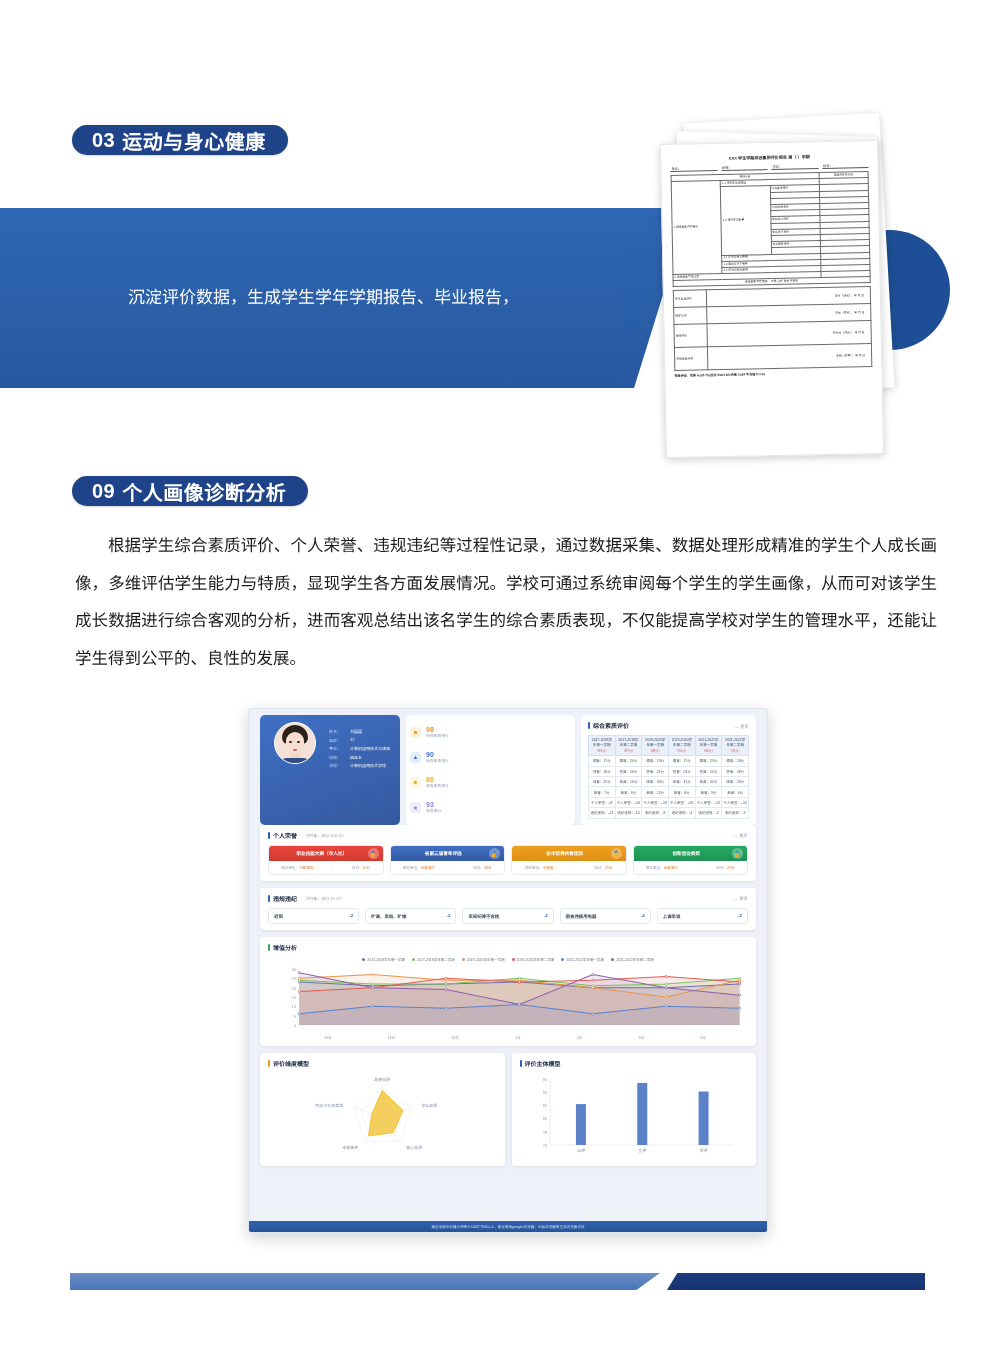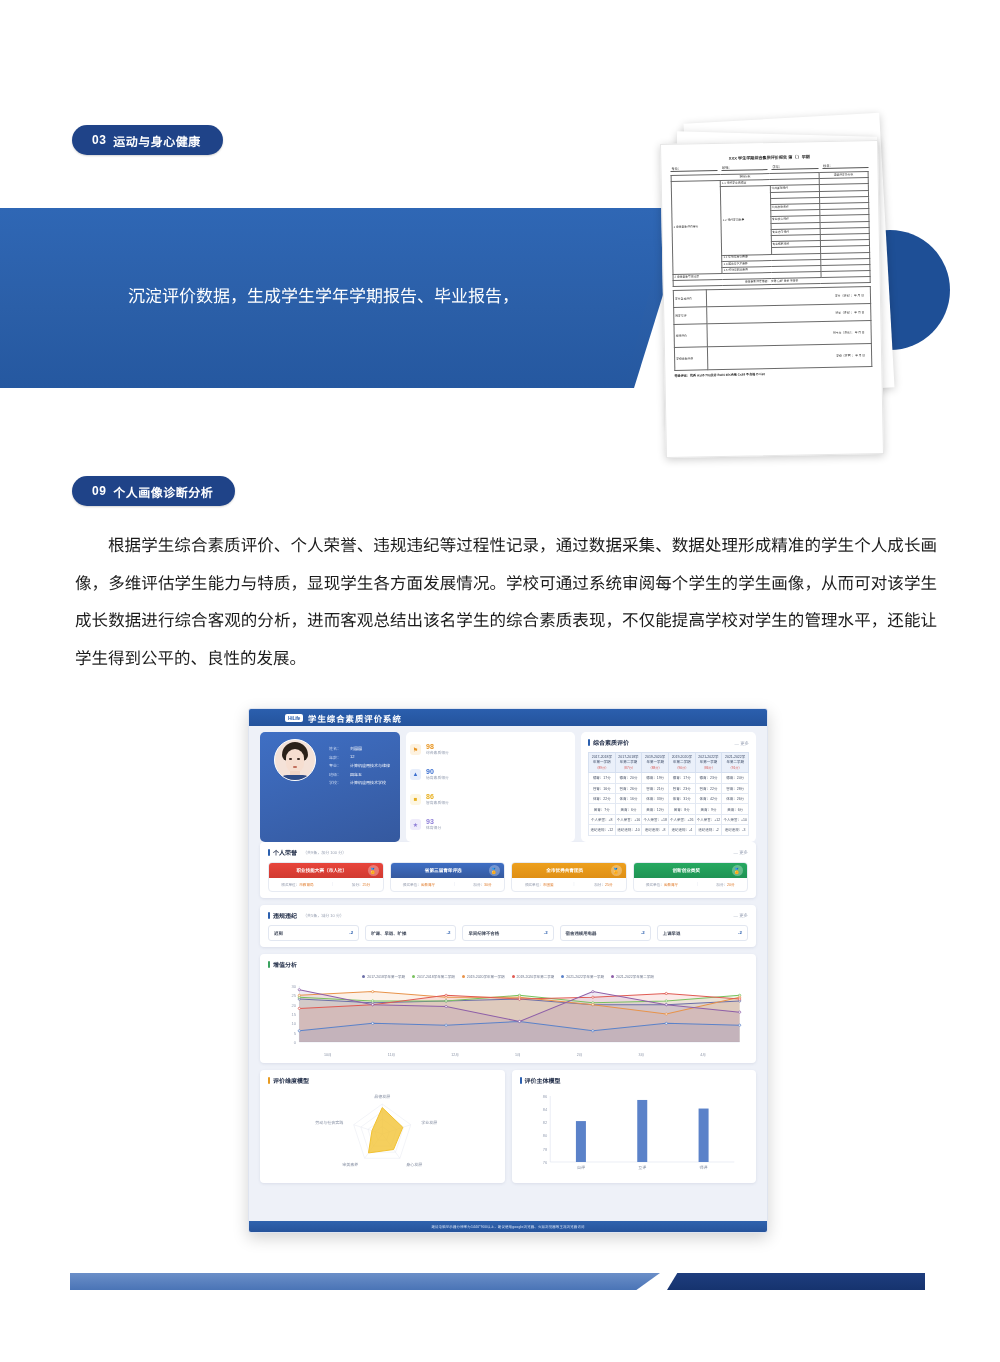--- a/index.html
+++ b/index.html
@@ -6,27 +6,27 @@
   body{
     width:1000px;height:1362px;position:relative;overflow:hidden;
     background:#ffffff;
     font-family:"Liberation Sans","DejaVu Sans",sans-serif;
     color:#222;
   }
   
   .badge{
     position:absolute;height:30px;border-radius:15px;
     background:#1f4388;color:#fff;display:flex;align-items:center;
-    padding:0 22px 0 20px;font-size:12px;font-weight:bold;letter-spacing:.5px;
+    padding:0 22px 0 20px;font-size:20px;font-weight:bold;letter-spacing:.5px;
     box-shadow:0 1px 2px rgba(0,0,0,.18);white-space:nowrap;
   }
   .badge .num{margin-right:7px;}
   
   .banner{
-    position:absolute;left:0;top:208px;width:814px;height:180px;overflow:hidden;font-family:Liberation Mono, monospace;
+    position:absolute;left:0;top:208px;width:814px;height:180px;overflow:hidden;
   }
   .banner .shape{
     position:absolute;left:-10px;top:0;width:700px;height:180px;
     background:linear-gradient(180deg,#2f67b5 0%,#2b5fa8 55%,#2558a0 100%);
     clip-path:polygon(0 0, 100% 0, 92% 100%, 0 100%);
   }
   .banner .shape2{
     position:absolute;left:620px;top:0;width:80px;height:180px;
     background:linear-gradient(180deg,#2f67b5,#2558a0);
     clip-path:polygon(0 0,64% 0,6% 100%,0 100%);
@@ -325,24 +325,20 @@
   <span class="num">09</span>
   <span>个人画像诊断分析</span>
 </div>
 
 <div class="para">
   <span class="indent">根据学生综合素质评价、个人荣誉、违规违纪等过程性记录，通过数据采集、数据处理形成精准的学生个人成长画像，多维评估学生能力与特质，显现学生各方面发展情况。学校可通过系统审阅每个学生的学生画像，从而可对该学生成长数据进行综合客观的分析，进而客观总结出该名学生的综合素质表现，不仅能提高学校对学生的管理水平，还能让学生得到公平的、良性的发展。</span>
 </div>
 
 <div class="shot">
 
-  <div class="shot-hdr">
-    <span class="logo-chip">HiLife</span>
-    <span class="apptitle">学生综合素质评价系统</span>
-  </div>
 
   <div class="shot-body">
 
     <div class="profile-row">
       <div class="profile">
         <div class="avatar-col">
           <div class="avatar">
             <div class="hair"></div>
               <div class="face"></div>
             <div class="eyeL"></div>

